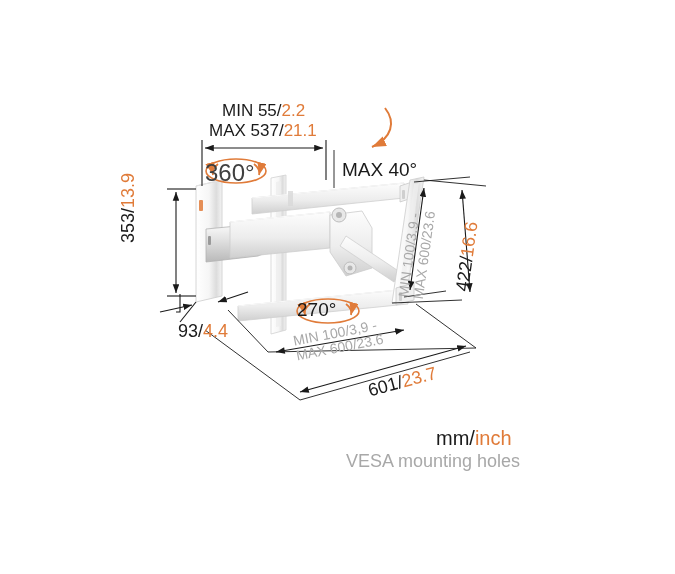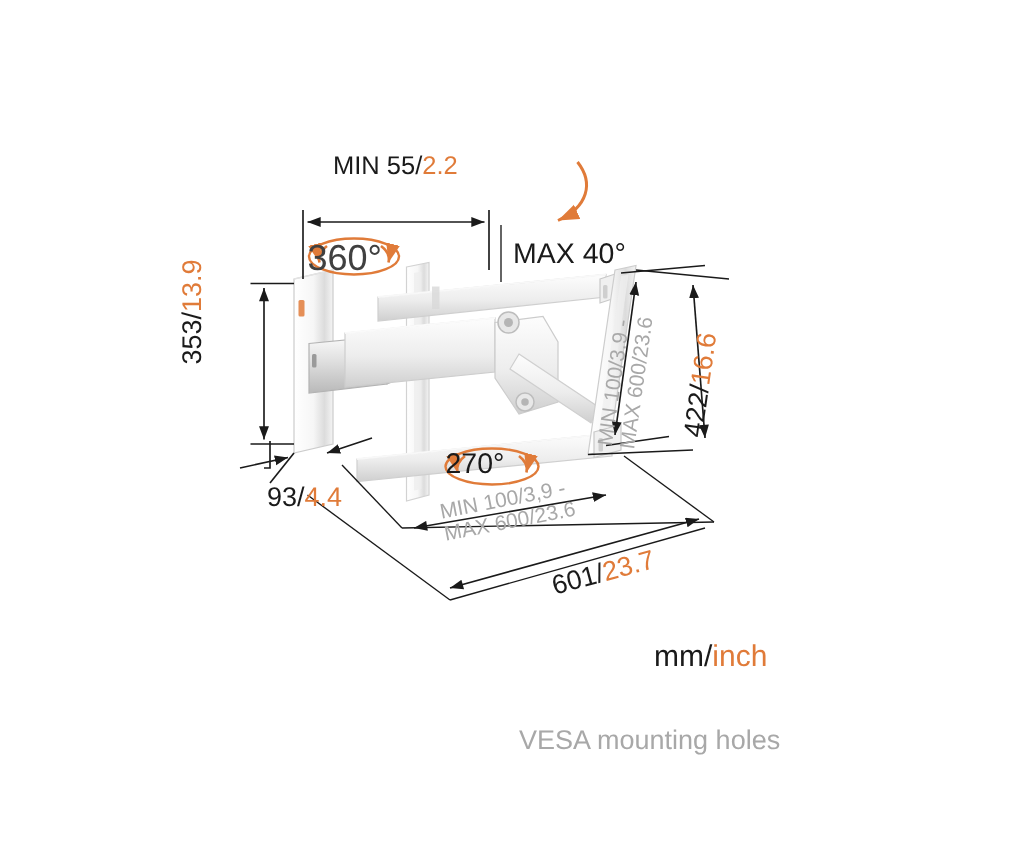--- a/index.html
+++ b/index.html
@@ -191,20 +191,23 @@
         <path d="M310,304 C306,307 304,311 305,315" stroke-width="1.8" marker-end="url(#arrOrange)"></path>
         <path d="M346,304 C350,307 352,311 351,315" stroke-width="1.8" marker-end="url(#arrOrange)"></path>
       </g>
     </g>
   </svg>
 
   <div class="lbl" style="left:222px;top:102px;font-size:17px;">
     <span class="mm">MIN 55/</span><span class="inch">2.2</span>
   </div>
 
+  <div class="lbl" style="left:209px;top:122px;font-size:17px;">
+    <span class="mm">MAX 537/</span><span class="inch">21.1</span>
+  </div>
 
   <div class="lbl" style="left:205px;top:160px;font-size:24px;color:#404040;">360°</div>
 
   <div class="lbl" style="left:342px;top:160px;font-size:19px;color:#1a1a1a;">MAX 40°</div>
 
   <div class="lbl" style="left:297px;top:300px;font-size:19px;color:#1a1a1a;">270°</div>
 
   <div class="lbl" style="left:119px;top:243px;font-size:18px;transform:rotate(-90deg);transform-origin:left top;">
     <span class="mm">353/</span><span class="inch">13.9</span>
   </div>
@@ -228,15 +231,15 @@
 
   <div class="lbl gray" style="left:292px;top:334px;font-size:14px;transform:rotate(-11deg);transform-origin:left top;">
     <div>MIN 100/3,9 -</div>
     <div>MAX 600/23.6</div>
   </div>
 
   <div class="lbl" style="left:436px;top:428px;font-size:20px;">
     <span class="blk">mm</span><span class="blk">/</span><span class="inch">inch</span>
   </div>
 
-  <div class="lbl gray" style="left:346px;top:452px;font-size:18px;margin-top:32px;">VESA mounting holes</div>
+  <div class="lbl gray" style="left:346px;top:452px;font-size:18px;">VESA mounting holes</div>
 
 </div>
 
 </body></html>

